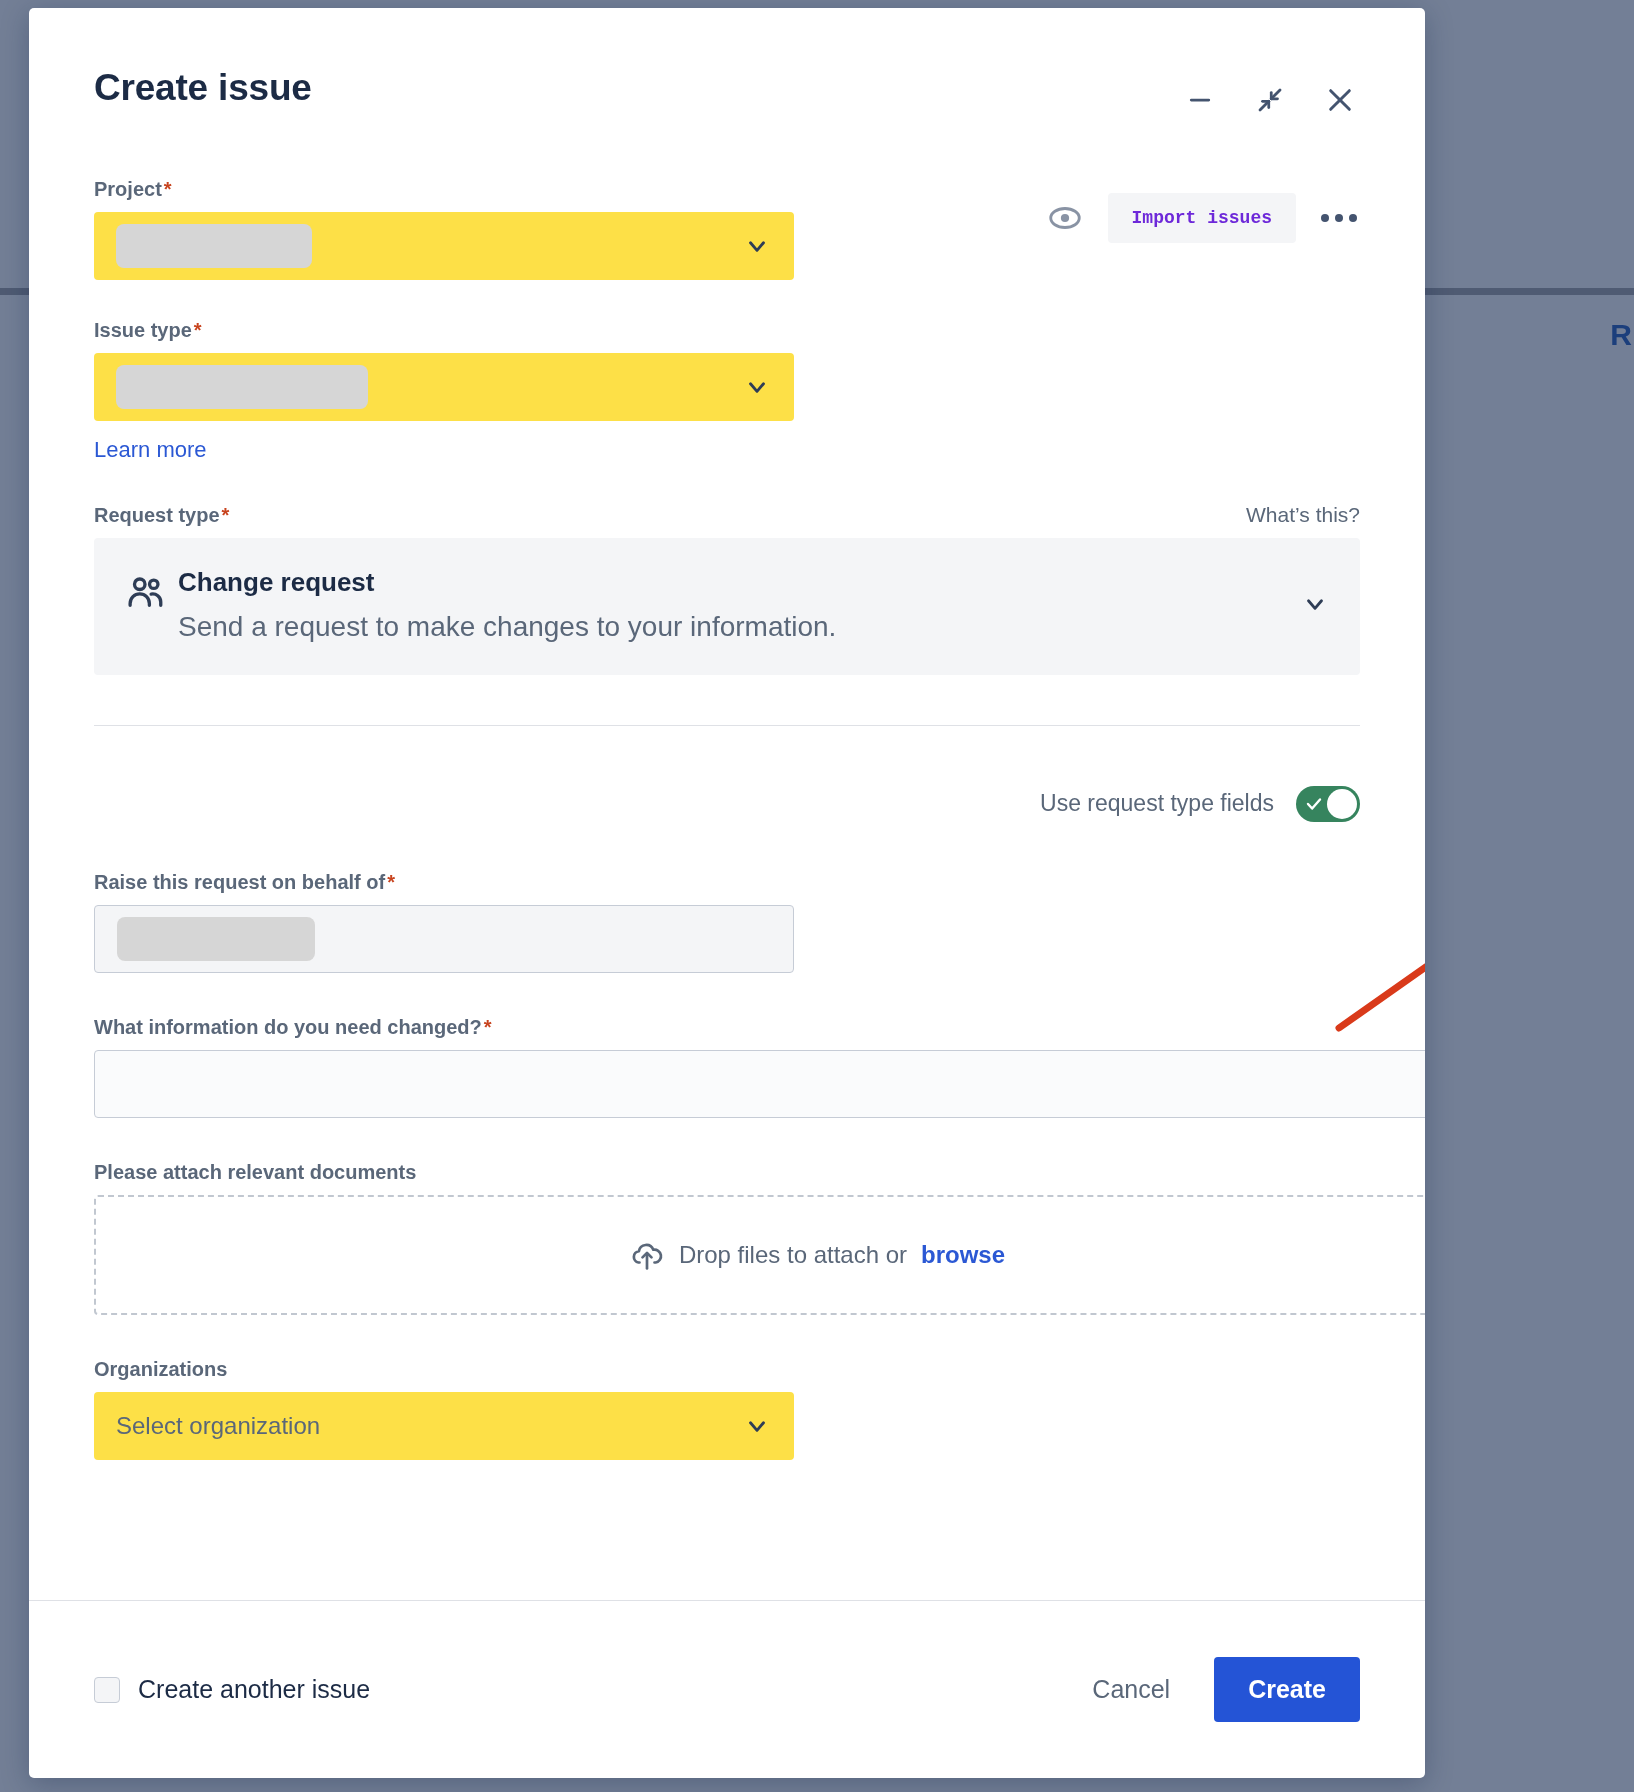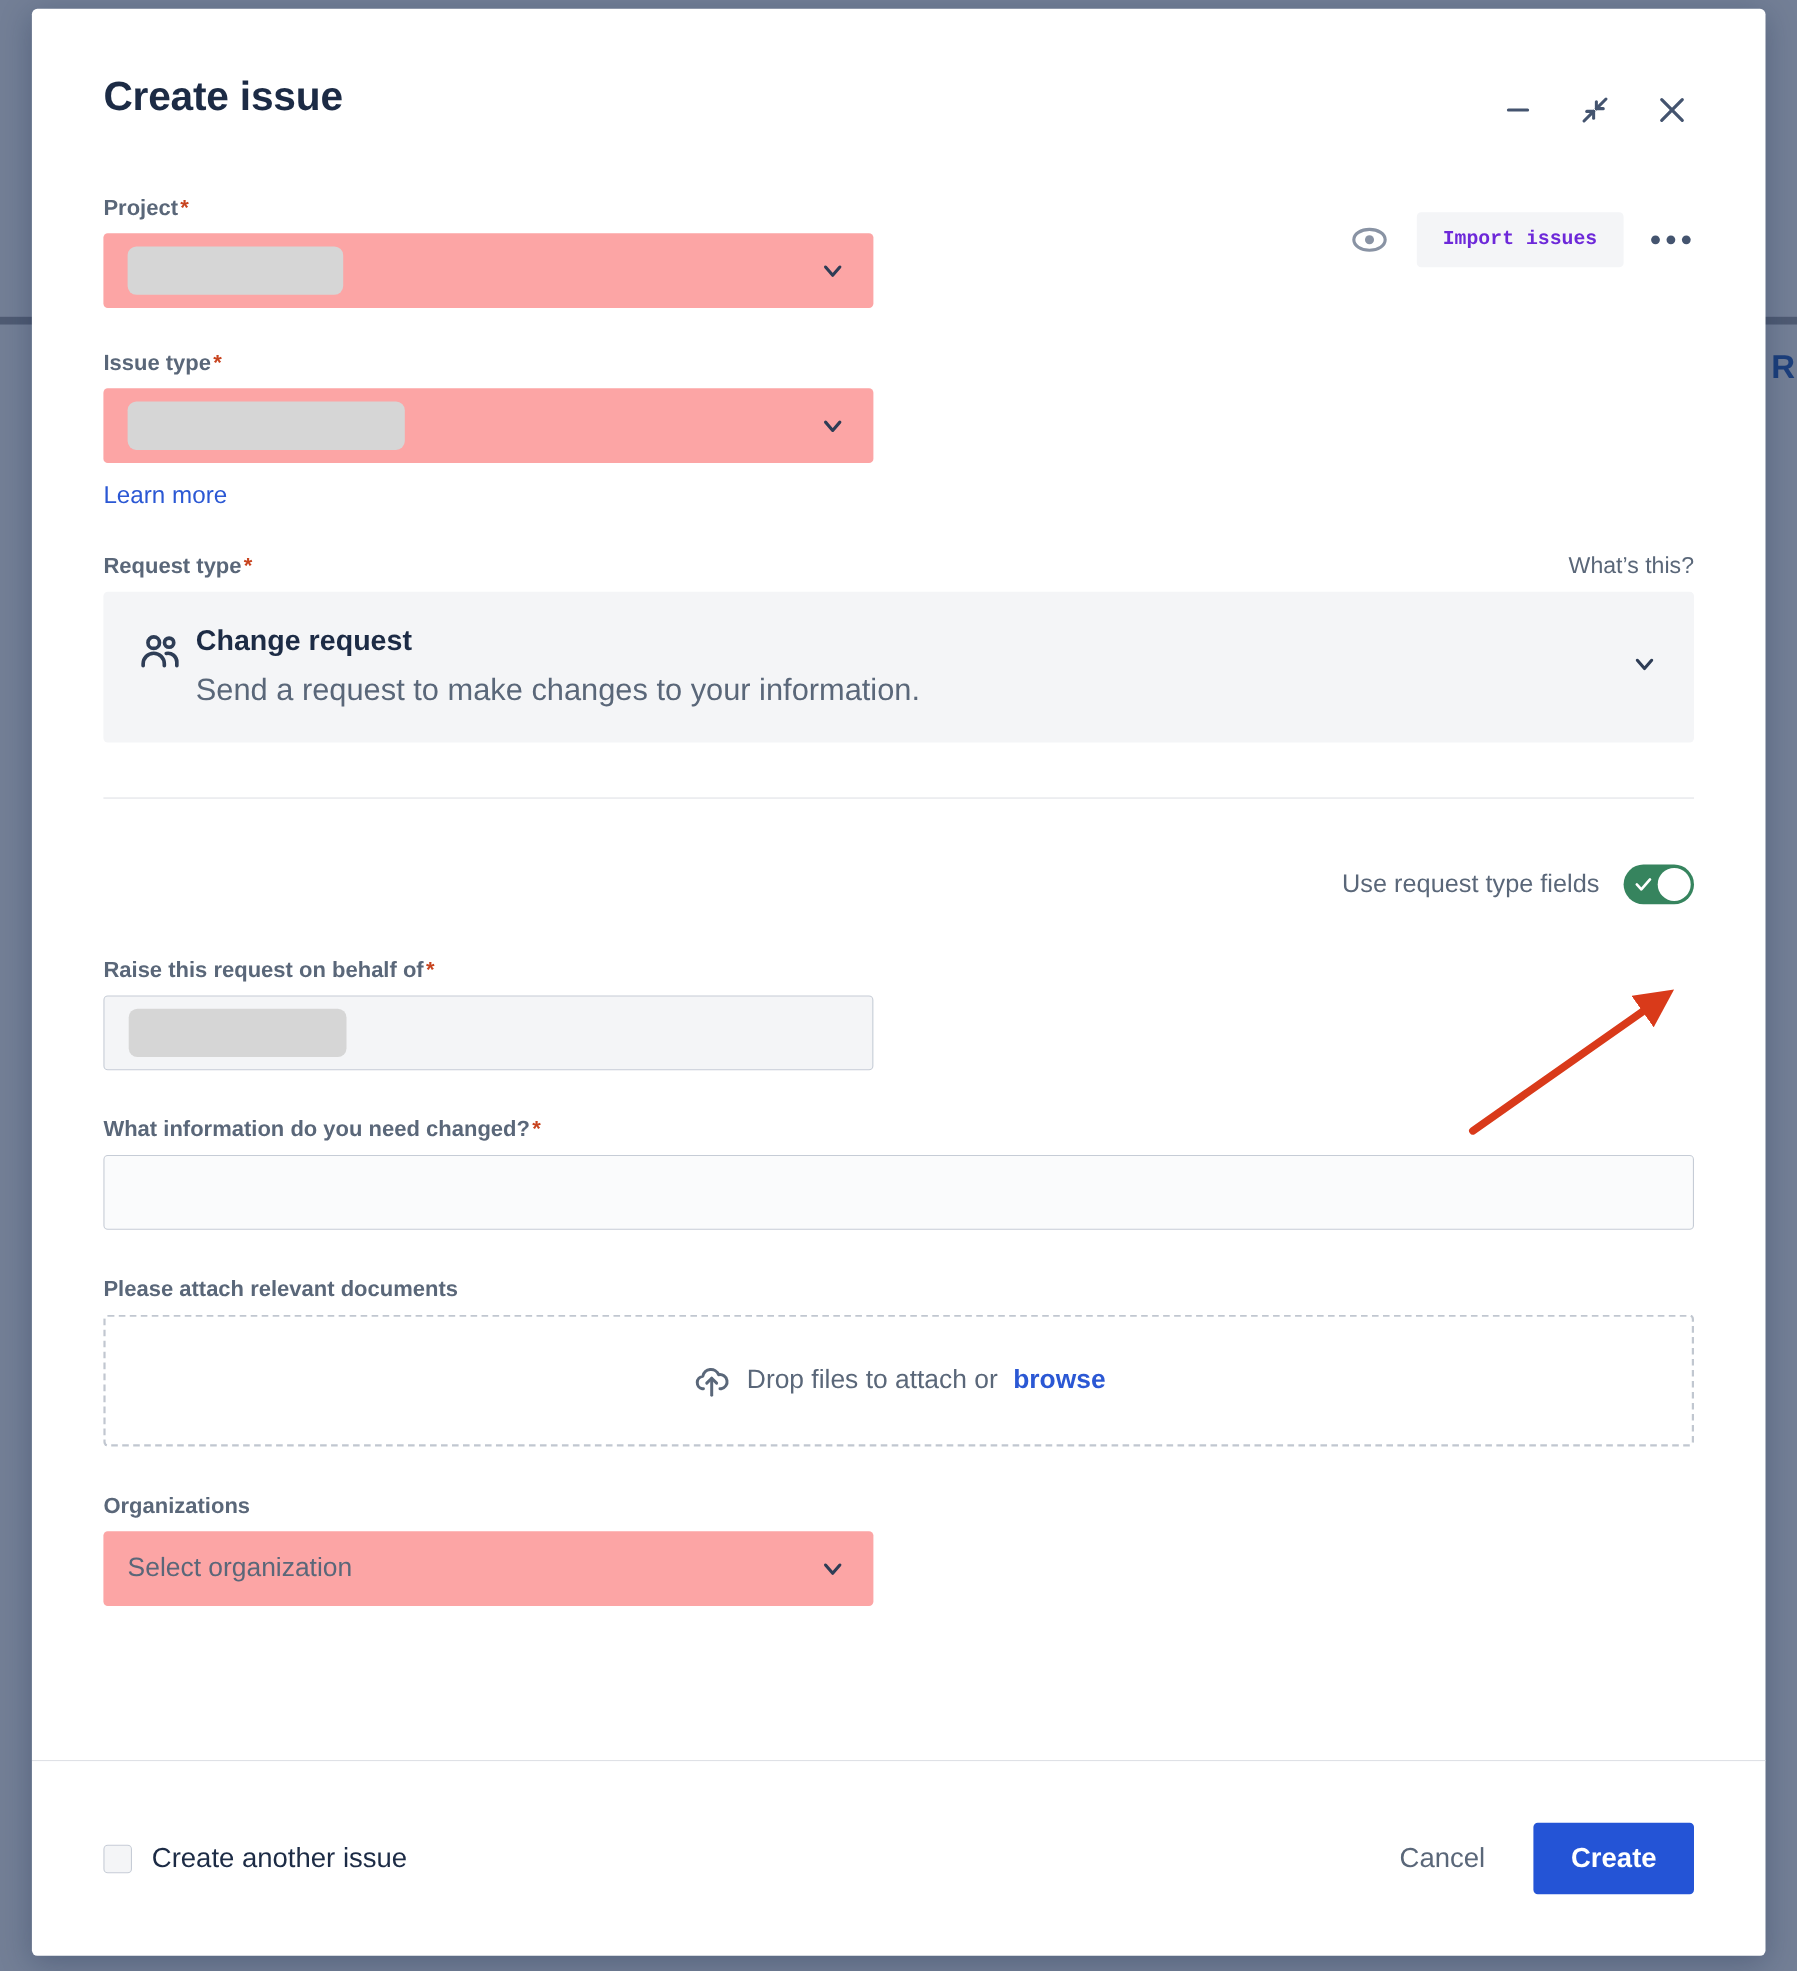--- a/index.html
+++ b/index.html
@@ -23,21 +23,21 @@
   #backdrop .right-letter {
     position: absolute; right: 2px; top: 320px;
     font-size: 30px; font-weight: 700; color: #1c3f7c;
     letter-spacing: 0; line-height: 1;
   }
 
   
   #modal {
     position: absolute;
     left: 29px; top: 8px;
-    width: 1576px; height: 1770px;
+    width: 1396px; height: 1770px;
     background: #ffffff;
     border-radius: 5px;
     box-shadow: 0 6px 28px rgba(9,30,66,0.28);
     overflow: hidden;
     display: flex; flex-direction: column;
   }
 
   
   .modal-body {
     flex: 1 1 auto;
@@ -88,21 +88,21 @@
   
   .field { margin-top: 38px; }
   .field-label {
     font-size: 20px; font-weight: 700; color: #5a6779;
     margin-bottom: 11px; display: block; line-height: 1.2;
   }
   .req { color: #c8441f; font-weight: 700; margin-left: 2px; }
 
   .select-box {
     width: 700px; height: 68px;
-    background: #fca5a5;
+    background: #fde047;
     border-radius: 4px;
     display: flex; align-items: center;
     padding: 0 22px;
     cursor: pointer;
     position: relative;
   }
   .select-box.bordered {
     border: 1px solid #c6ccd6;
     background: #f4f5f7;
   }

